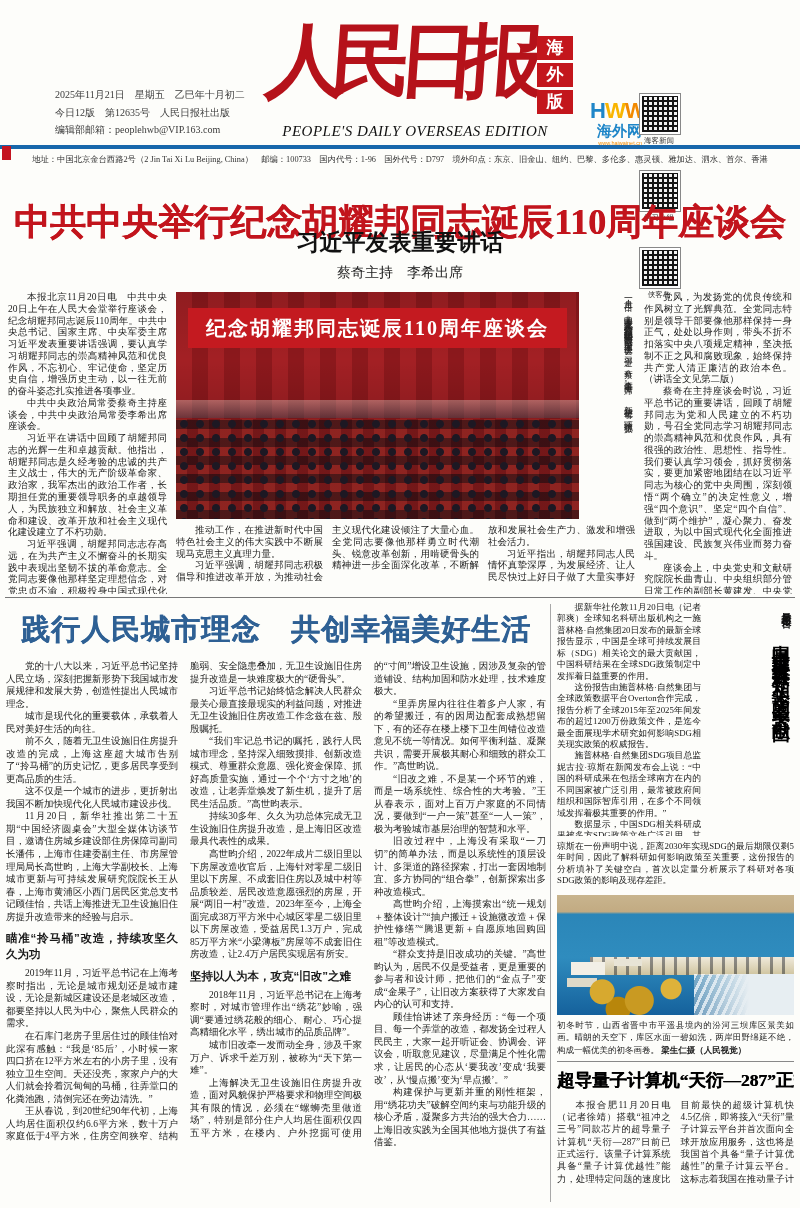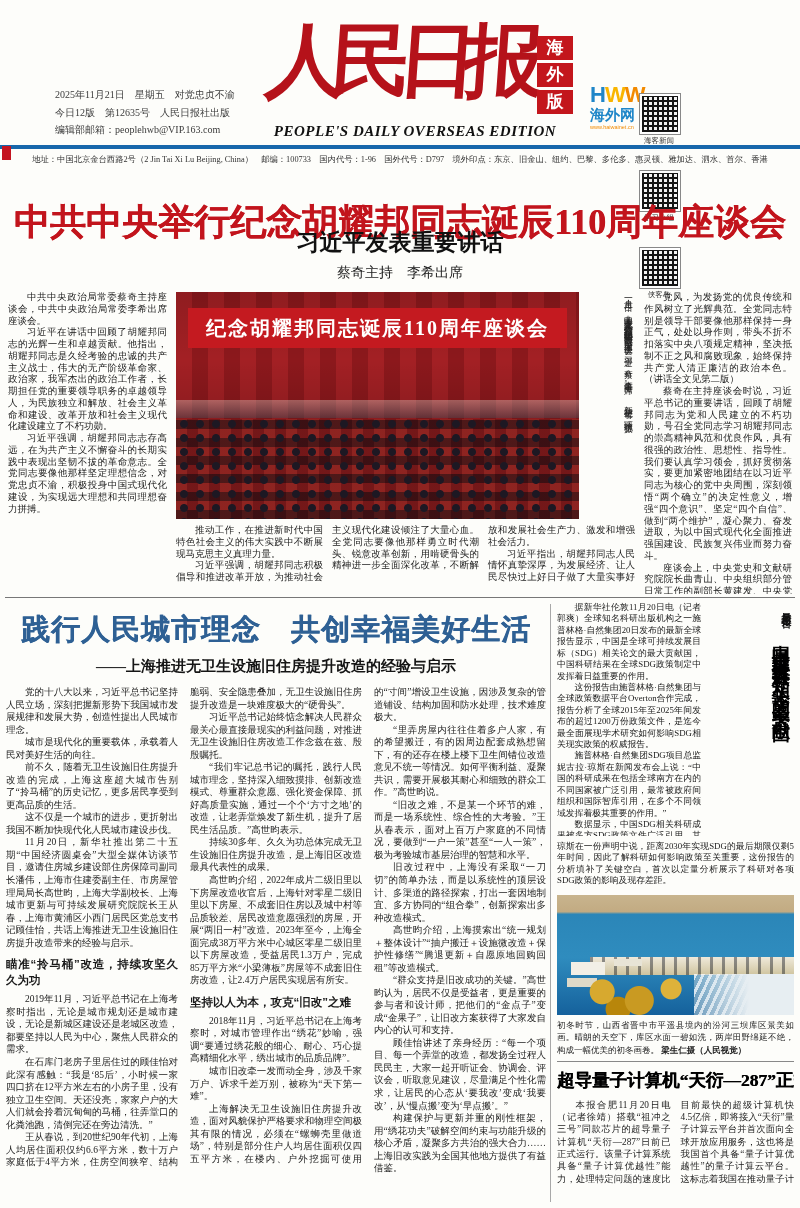--- a/index.html
+++ b/index.html
@@ -6,22 +6,22 @@
   .page{position:relative;width:800px;height:1208px;margin:0 auto;background:#fdfdfa;overflow:hidden;
         font-family:"Liberation Serif","DejaVu Serif",serif;color:#1a1a1a;}
   
   .hdr-info{position:absolute;left:55px;top:86px;width:230px;font-size:10px;line-height:1.75;color:#3a3a3a;}
   .brand-title{position:absolute;left:266px;top:8px;width:280px;font-size:80px;font-weight:900;
         color:#b5121a;letter-spacing:-14px;transform:skewX(-4deg);font-family:"DejaVu Serif",serif;white-space:nowrap;}
   .edbox{position:absolute;left:537px;top:36px;display:flex;flex-direction:column;gap:3px;}
   .edbox span{display:block;width:36px;height:24px;background:#c3161c;color:#fff;font-weight:bold;
         font-size:17px;line-height:24px;text-align:center;font-family:"Liberation Sans",sans-serif;}
   .en-title{position:absolute;left:250px;top:123px;width:330px;text-align:center;font-size:15px;
-        font-weight:bold;font-style:italic;letter-spacing:.5px;color:#111;}
-  .hww{position:absolute;left:590px;top:84px;width:52px;text-align:left;font-family:"Liberation Sans",sans-serif;}
+        font-weight:normal;font-style:italic;letter-spacing:.5px;color:#111;}
+  .hww{position:absolute;left:590px;top:100px;width:52px;text-align:right;font-family:"Liberation Sans",sans-serif;}
   .hww .letters{font-size:22px;font-weight:900;letter-spacing:-1px;line-height:1;}
   .hww .letters .h{color:#1f86c8;} .hww .letters .w1{color:#f9b500;} .hww .letters .w2{color:#f28a00;}
   .hww .cn{font-size:15px;font-weight:bold;color:#1f86c8;line-height:1.2;}
   .hww .url{font-size:5.5px;color:#f28a00;line-height:1.4;}
   .qrs{position:absolute;left:640px;top:94px;display:flex;gap:25px;flex-direction:column;}
   .qr-item{width:38px;text-align:center;}
   .qr{width:36px;height:36px;border:2px solid #fff;outline:1px solid #888;
       background:repeating-linear-gradient(0deg,#151515 0 2px,transparent 2px 5px),
                  repeating-linear-gradient(90deg,#151515 0 2px,#f2f2f2 2px 5px);}
   .qr-label{font-size:7.5px;color:#333;margin-top:2px;font-family:"Liberation Sans",sans-serif;}
@@ -106,21 +106,21 @@
   .q-body{margin-top:7px;column-count:2;column-gap:10px;height:96px;overflow:hidden;
         font-size:9.3px;line-height:1.32;text-align:justify;}
   .q-body p{margin:0;text-indent:2em;}
 </style>
 </head>
 <body>
 
 <div class="page">
 
   <div class="hdr-info">
-    <div>2025年11月21日　星期五　对党忠贞不渝</div>
+    <div>2025年11月21日　星期五　乙巳年十月初二</div>
     <div>今日12版　第12635号　人民日报社出版</div>
     <div>编辑部邮箱：peoplehwb@VIP.163.com</div>
   </div>
 
   <div class="brand-title">人民日报</div>
 
   <div class="edbox">
     <span>海</span>
     <span>外</span>
     <span>版</span>
@@ -152,20 +152,21 @@
   <div class="blue-rule"></div>
   <div class="red-mark"></div>
   <div class="addr">地址：中国北京金台西路2号（2 Jin Tai Xi Lu Beijing, China）　邮编：100733　国内代号：1-96　国外代号：D797　境外印点：东京、旧金山、纽约、巴黎、多伦多、惠灵顿、雅加达、泗水、首尔、香港</div>
 
   <div class="t-h1">中共中央举行纪念胡耀邦同志诞辰110周年座谈会</div>
   <div class="t-h2">习近平发表重要讲话</div>
   <div class="t-h3">蔡奇主持　李希出席</div>
 
   <div class="t-body">
     <div class="t-col1">
+        <p>本报北京11月20日电　中共中央20日上午在人民大会堂举行座谈会，纪念胡耀邦同志诞辰110周年。中共中央总书记、国家主席、中央军委主席习近平发表重要讲话强调，要认真学习胡耀邦同志的崇高精神风范和优良作风，不忘初心、牢记使命，坚定历史自信，增强历史主动，以一往无前的奋斗姿态扎实推进各项事业。</p>
         <p>中共中央政治局常委蔡奇主持座谈会，中共中央政治局常委李希出席座谈会。</p>
         <p>习近平在讲话中回顾了胡耀邦同志的光辉一生和卓越贡献。他指出，胡耀邦同志是久经考验的忠诚的共产主义战士，伟大的无产阶级革命家、政治家，我军杰出的政治工作者，长期担任党的重要领导职务的卓越领导人，为民族独立和解放、社会主义革命和建设、改革开放和社会主义现代化建设建立了不朽功勋。</p>
         <p>习近平强调，胡耀邦同志志存高远，在为共产主义不懈奋斗的长期实践中表现出坚韧不拔的革命意志。全党同志要像他那样坚定理想信念，对党忠贞不渝，积极投身中国式现代化建设，为实现远大理想和共同理想奋力拼搏。</p>
       </div>
     <div class="t-center">
       <div class="t-photo-row">
         <div class="t-photo">
           <div class="t-banner">纪念胡耀邦同志诞辰110周年座谈会</div>
           <div class="t-table"></div>
           <div class="t-aud"></div>
@@ -183,21 +184,20 @@
         <p>蔡奇在主持座谈会时说，习近平总书记的重要讲话，回顾了胡耀邦同志为党和人民建立的不朽功勋，号召全党同志学习胡耀邦同志的崇高精神风范和优良作风，具有很强的政治性、思想性、指导性。我们要认真学习领会，抓好贯彻落实，要更加紧密地团结在以习近平同志为核心的党中央周围，深刻领悟“两个确立”的决定性意义，增强“四个意识”、坚定“四个自信”、做到“两个维护”，凝心聚力、奋发进取，为以中国式现代化全面推进强国建设、民族复兴伟业而努力奋斗。</p>
         <p>座谈会上，中央党史和文献研究院院长曲青山、中央组织部分管日常工作的副部长黄建发、中央党校（国家行政学院）分管日常工作的副校长（副院长）谢春涛、共青团中央书记处第一书记阿东、湖南省委书记沈晓明先后发言。</p>
       </div>
   </div>
 
   <div class="rule-mid"></div>
   <div class="vdiv"></div>
 
   <div class="mid">
     <div class="m-title">践行人民城市理念　共创幸福美好生活</div>
-    <div class="m-sub">——上海推进无卫生设施旧住房提升改造的经验与启示</div>
     <div class="m-body">
       <div class="m-sec">
 
         <div>
             <p>党的十八大以来，习近平总书记坚持人民立场，深刻把握新形势下我国城市发展规律和发展大势，创造性提出人民城市理念。</p>
             <p>城市是现代化的重要载体，承载着人民对美好生活的向往。</p>
             <p>前不久，随着无卫生设施旧住房提升改造的完成，上海这座超大城市告别了“拎马桶”的历史记忆，更多居民享受到更高品质的生活。</p>
             <p>这不仅是一个城市的进步，更折射出我国不断加快现代化人民城市建设步伐。</p>
             <p>11月20日，新华社推出第二十五期“中国经济圆桌会”大型全媒体访谈节目，邀请住房城乡建设部住房保障司副司长潘伟，上海市住建委副主任、市房屋管理局局长高世昀，上海大学副校长、上海城市更新与可持续发展研究院院长王从春，上海市黄浦区小西门居民区党总支书记顾佳怡，共话上海推进无卫生设施旧住房提升改造带来的经验与启示。</p>
           </div>

